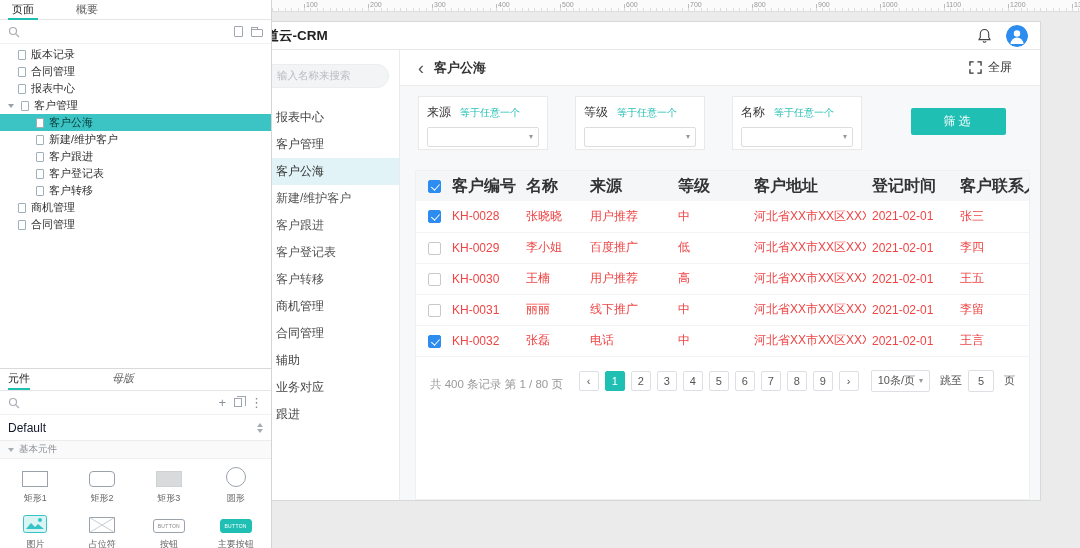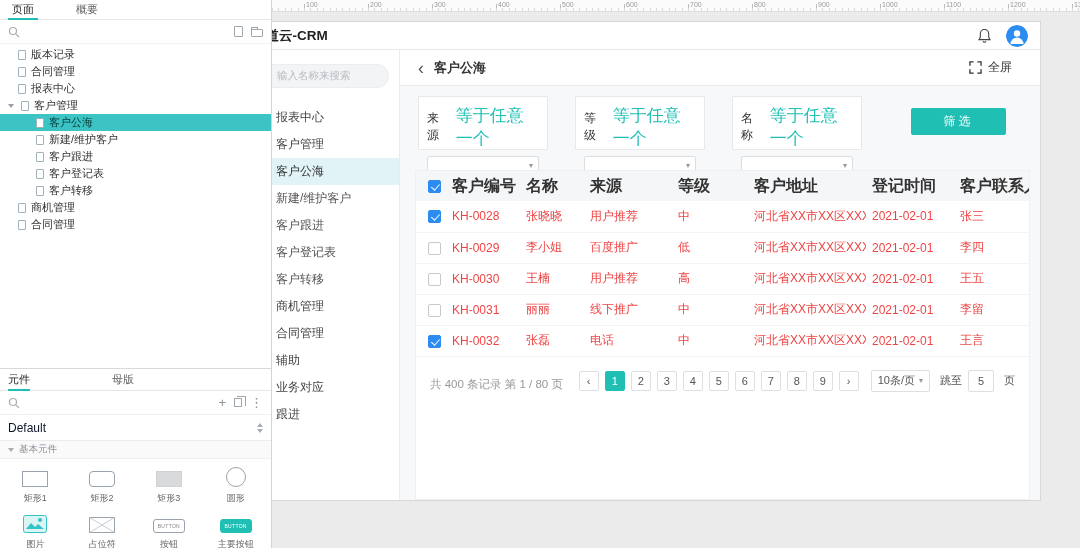--- a/index.html
+++ b/index.html
@@ -25,24 +25,24 @@
   .txt-ic{font-size:13px;color:#8a9097;line-height:1;cursor:pointer;}
 
   .tree{padding-top:2px;}
   .tree-row{height:17px;display:flex;align-items:center;font-size:11px;color:#333;padding-left:18px;gap:5px;cursor:pointer;white-space:nowrap;}
   .tree-row.lvl1{padding-left:36px;}
   .tree-row.sel{background:#3cc4c4;color:#073b3b;}
   .pg-ic{width:8px;height:10px;border:1px solid #9fb0b8;border-radius:1px;background:#fff;flex:0 0 auto;}
   .caret-down{width:0;height:0;border-left:3.5px solid transparent;border-right:3.5px solid transparent;border-top:4px solid #97a0a8;margin-left:-10px;margin-right:2px;}
 
   .panel-bottom{position:absolute;left:0;right:0;top:368px;bottom:0;border-top:1px solid #d9d9d9;background:#fff;}
-  .ptabs2{height:22px;display:flex;align-items:center;border-bottom:1px solid #e6e6e6;font-size:11px;color:#666;}
+  .ptabs2{height:22px;display:flex;align-items:flex-end;border-bottom:1px solid #e6e6e6;font-size:11px;color:#666;}
   .ptabs2 .tab{height:22px;line-height:21px;cursor:pointer;}
   .ptabs2 .tab.first{margin-left:8px;}
-  .ptabs2 .tab.second{margin-left:82px;}
+  .ptabs2 .tab.second{margin-left:82px;font-style:italic;}
   .ptabs2 .tab.active{color:#222;border-bottom:2px solid #1fbfb4;}
   .default-row{height:26px;display:flex;align-items:center;padding:0 8px;border-bottom:1px solid #ececec;font-size:12px;color:#0f172a;cursor:pointer;}
   .updown{margin-left:auto;display:flex;flex-direction:column;gap:2px;align-items:center;}
   .tri{width:0;height:0;border-left:3.5px solid transparent;border-right:3.5px solid transparent;}
   .tri.up{border-bottom:4px solid #a7adb4;}
   .tri.down{border-top:4px solid #a7adb4;}
   .section-row{height:18px;display:flex;align-items:center;gap:5px;padding:0 8px;font-size:9.5px;color:#8a8f96;background:#fafafa;border-bottom:1px solid #f0f0f0;cursor:pointer;}
   .widget-grid{display:grid;grid-template-columns:repeat(4,1fr);padding:2px 2px 0;}
   .wcell{height:46px;display:flex;flex-direction:column;align-items:center;justify-content:flex-end;padding-bottom:2px;cursor:grab;}
   .wlabel{font-size:9px;color:#666;margin-top:5px;}
@@ -91,21 +91,21 @@
   .proto-main{position:absolute;left:160px;top:28px;right:0;bottom:0;background:#f7f8fa;display:flex;flex-direction:column;}
   .main-topbar{height:36px;background:#fff;border-bottom:1px solid #ebebeb;display:flex;align-items:center;padding:0 28px 0 18px;flex:0 0 auto;}
   .back{font-size:18px;color:#555;line-height:1;margin-right:10px;cursor:pointer;}
   .topbar-title{font-size:13px;font-weight:600;color:#333;}
   .fullscreen{margin-left:auto;display:flex;align-items:center;gap:6px;cursor:pointer;font-size:12px;color:#333;}
 
   .filter-row{display:flex;align-items:flex-start;gap:27px;padding:10px 34px 0 18px;flex:0 0 auto;}
   .filter-box{width:130px;height:54px;background:#fff;border:1px solid #e9e9e9;padding:7px 8px;}
   .fb-top{display:flex;align-items:center;}
   .fb-label{font-size:12px;color:#333;}
-  .fb-op{font-size:17px;color:#1fbfb4;margin-left:9px;cursor:pointer;}
+  .fb-op{font-size:10px;color:#1fbfb4;margin-left:9px;cursor:pointer;}
   .fb-select{margin-top:6px;height:20px;border:1px solid #ddd;border-radius:2px;background:#fff;display:flex;align-items:center;
              justify-content:flex-end;padding:0 5px;cursor:pointer;}
   .sel-caret{font-size:8px;color:#999;line-height:1;}
   .filter-btn{margin-left:auto;margin-top:12px;width:95px;height:27px;background:#1fbfb4;color:#fff;border:none;border-radius:2px;
               font-size:12px;letter-spacing:3px;cursor:pointer;font-family:inherit;}
 
   .table-card{flex:1;margin:20px 10px 0 15px;background:#fff;border:1px solid #eef0f2;overflow:hidden;display:flex;flex-direction:column;}
   table.crm{border-collapse:collapse;width:100%;table-layout:fixed;font-size:12px;}
   table.crm th,table.crm td{text-align:left;padding:0 6px;overflow:hidden;white-space:nowrap;}
   table.crm thead tr{background:#f5f6f8;height:30px;}

